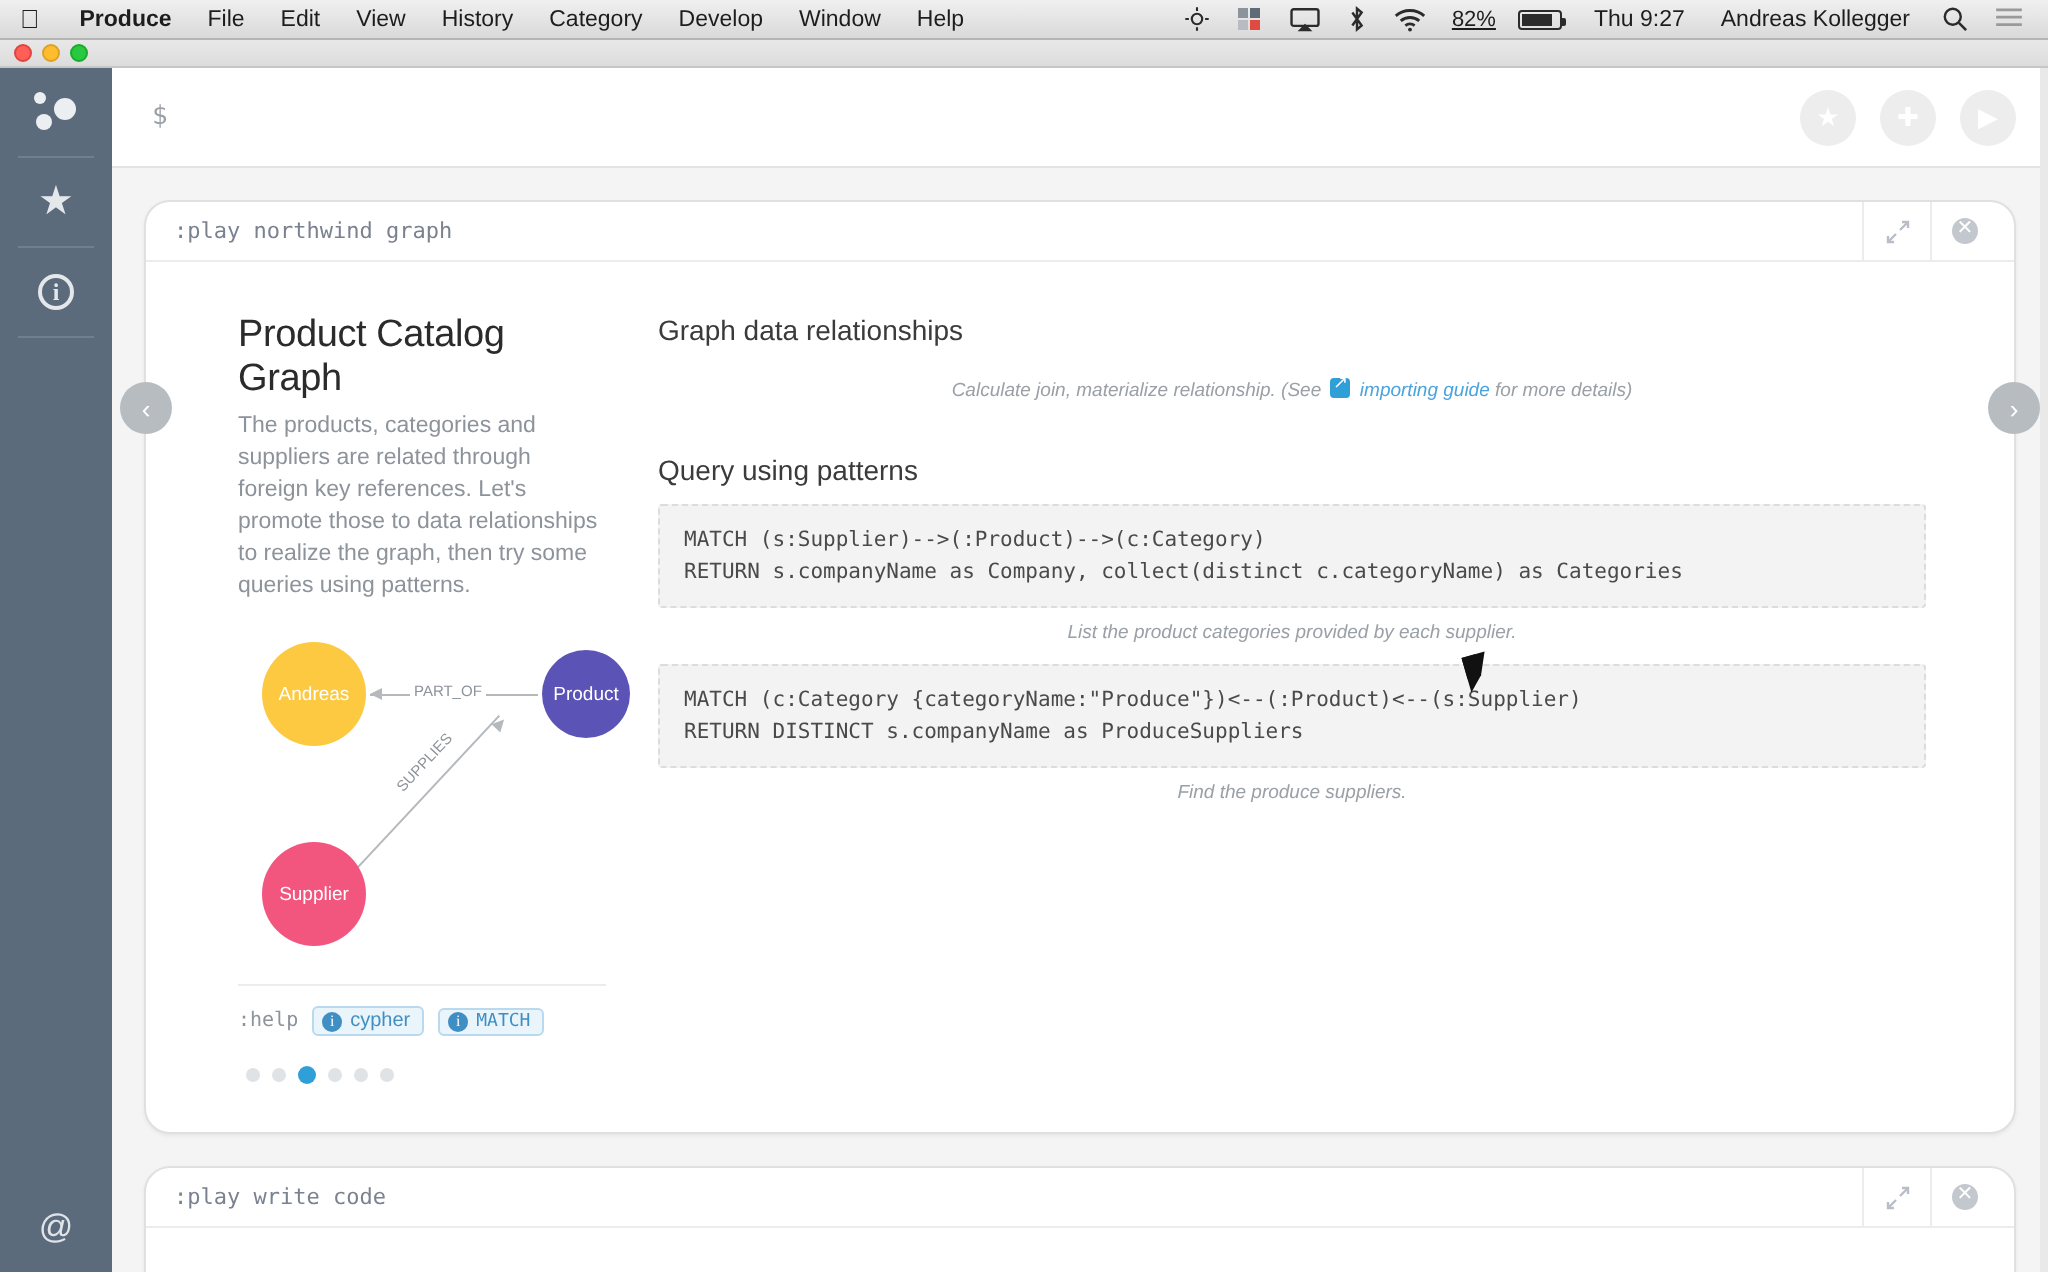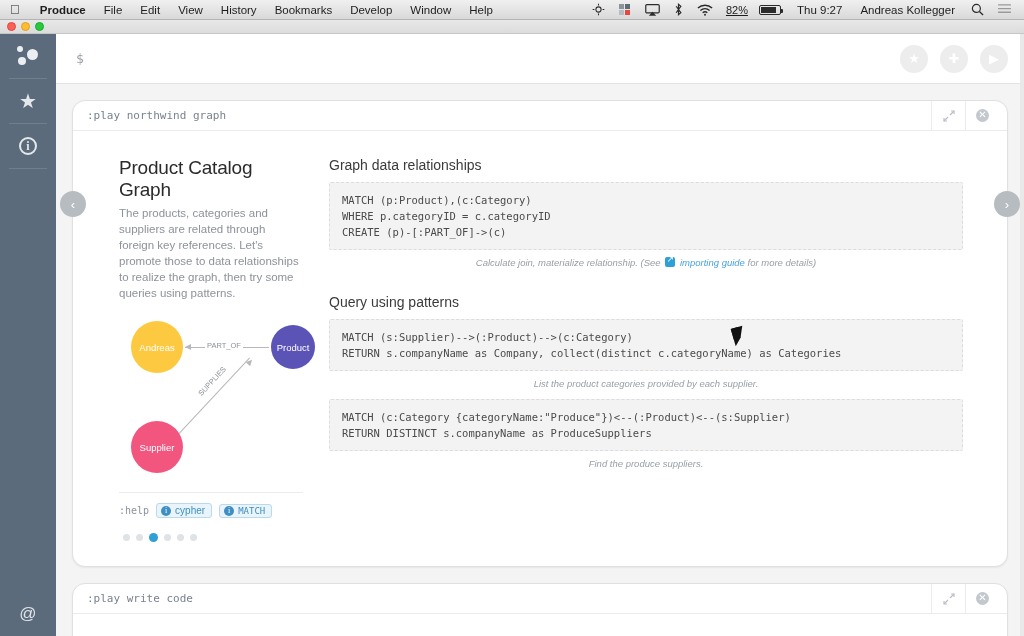--- a/index.html
+++ b/index.html
@@ -217,21 +217,21 @@
 
 <div class="screen">
 
   <div class="menubar">
     <div class="apple"></div>
     <div class="mitem bold">Produce</div>
     <div class="mitem">File</div>
     <div class="mitem">Edit</div>
     <div class="mitem">View</div>
     <div class="mitem">History</div>
-    <div class="mitem">Bookmarks</div>
+    <div class="mitem">Category</div>
     <div class="mitem">Develop</div>
     <div class="mitem">Window</div>
     <div class="mitem">Help</div>
     <div class="spacer"></div>
     <div class="status">
       <div class="si">
         <svg width="13" height="13" viewBox="0 0 16 16">
             <circle cx="8" cy="8" r="3.2" fill="none" stroke="#2b2b2b" stroke-width="1.3"></circle>
             <path d="M8 0.8V3 M8 13V15.2 M0.8 8H3 M13 8H15.2" stroke="#2b2b2b" stroke-width="1.3"></path>
           </svg>
@@ -385,23 +385,20 @@
               <span class="on"></span>
               <span></span>
               <span></span>
               <span></span>
             </div>
           </div>
 
           <div class="guide-right">
             <div class="sec-title">Graph data relationships</div>
 
-            <div class="code">MATCH (p:Product),(c:Category)
-WHERE p.categoryID = c.categoryID
-CREATE (p)-[:PART_OF]-&gt;(c)</div>
             <div class="caption">
               <span>Calculate join, materialize relationship. (See</span>
               <span class="lnk-ic"></span>
               <a href="#">importing guide</a>
               <span>for more details)</span>
             </div>
 
 
             <div class="sec-title second">Query using patterns</div>
 

